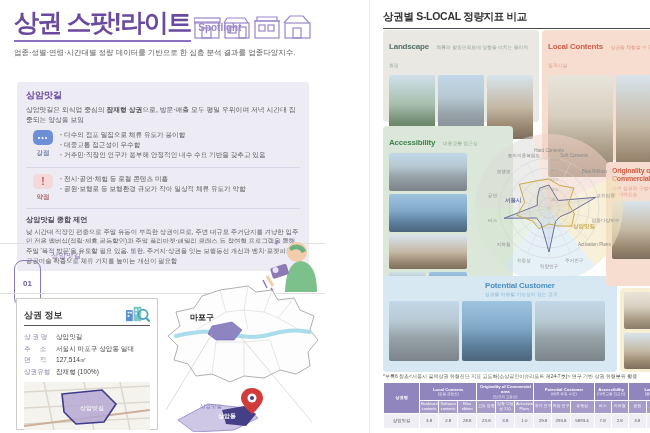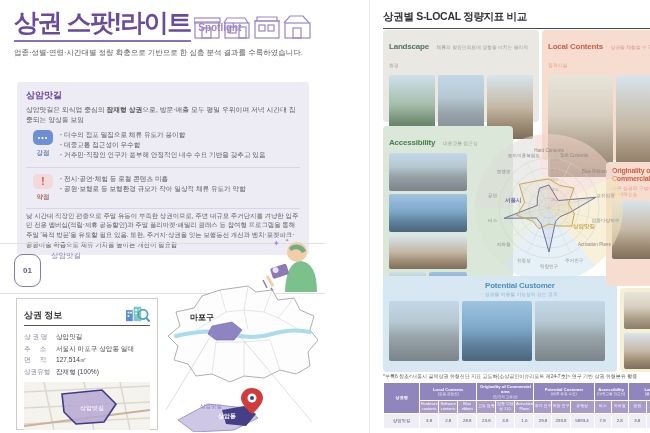--- a/index.html
+++ b/index.html
@@ -27,26 +27,26 @@
   .bub-ex{color:#d84b4b;font-weight:bold;font-size:10px;line-height:15px;}
   .sw-label{font-size:6.5px;font-weight:bold;margin-top:4px;}
   .lab-blue{color:#6d7f9e;} .lab-red{color:#b06a6a;}
   .sw-list{margin:0;padding:0;list-style:none;font-size:6.6px;line-height:1.55;color:#555;}
   .sw-list li:before{content:"·  ";font-weight:bold;color:#777;}
   .sum-div{border:none;border-top:1px solid #d9d5e6;margin:6px 0 0 0;}
   .prop-title{font-size:7.2px;font-weight:bold;color:#4a4455;margin-top:6px;}
   .prop-text{font-size:6.4px;line-height:1.5;color:#5a5a5a;margin-top:2px;}
   .hrule{position:absolute;left:0;width:325px;border-top:1px solid #e0e0e0;}
   .sec01{position:absolute;left:14px;top:250px;display:flex;align-items:flex-start;}
-  .sec-num{border:1px solid #8a77b5;border-radius:9px;color:#6a5a9e;font-size:8px;font-weight:bold;padding:11px 8px;margin-right:10px;margin-top:4px;}
+  .sec-num{border:1px solid #8a77b5;border-radius:9px;color:#6a5a9e;font-size:8px;font-weight:bold;padding:18px 8px;margin-right:10px;margin-top:10px;}
   .sec-title{font-size:13px;font-weight:bold;color:#3f3f49;letter-spacing:-0.5px;}
   .sec-sub{font-size:7.5px;color:#8a77b5;margin-top:1px;}
   .mascot{position:absolute;right:8px;top:236px;}
   .infobox{position:absolute;left:16px;top:298px;width:142px;height:132px;border:1px solid #cfccc6;background:#fff;padding:6px 7px;box-sizing:border-box;}
-  .info-head{display:flex;justify-content:space-between;align-items:flex-end;border-bottom:1.2px solid #555;padding-bottom:3px;font-family:Liberation Serif, serif;}
+  .info-head{display:flex;justify-content:space-between;align-items:flex-end;border-bottom:1.2px solid #555;padding-bottom:3px;}
   .info-title{font-size:9px;font-weight:bold;color:#3a3a3a;}
   .info-rows{margin-top:5px;}
   .info-row{display:flex;font-size:6.6px;line-height:1.75;}
   .info-label{width:32px;color:#8b84a8;white-space:pre;flex:none;}
   .info-val{color:#444;}
   .info-map{margin-top:5px;}
   .seoulmap{position:absolute;left:160px;top:282px;}
 
   
   .r-head{position:absolute;left:13px;top:10px;width:296px;border-bottom:1.5px solid #4a4a4a;padding-bottom:4px;font-size:10.5px;font-weight:bold;color:#333;letter-spacing:-0.3px;}
@@ -104,21 +104,21 @@
           <rect x="65" y="13" width="6" height="6"></rect>
           <rect x="74" y="13" width="6" height="6"></rect>
         <rect x="91" y="11" width="25" height="15"></rect>
           <path d="M90,11 l6,-7 h13 l6,7"></path>
           <rect x="99" y="16" width="8" height="10"></rect>
       </g>
     </svg>
   </div>
 
   <div class="intro">
-    <div>업종·성별·연령·시간대별 정량 확충으로 기반으로 한 심층 분석 결과를 수록하였습니다.</div>
+    <div>업종·성별·연령·시간대별 정량 데이터를 기반으로 한 심층 분석 결과를 업종다양지수.</div>
   </div>
 
   <div class="sumbox">
     <div class="sum-title">상암맛길</div>
     <div class="sum-desc">
       <span>상암맛길은 외식업 중심의 </span><b>잠재형 상권</b><span>으로, 방문·매출 모두 평일 우위이며 저녁 시간대 집중되는 양상을 보임</span>
     </div>
     <div class="sw-row">
       <div class="sw-ic">
         <div class="bubble bub-blue">
@@ -139,20 +139,21 @@
             <div class="bub-ex">!</div>
           </div>
         <div class="sw-label lab-red">약점</div>
       </div>
       <ul class="sw-list">
         <li>전시·공연·체험 등 로컬 콘텐츠 미흡</li>
         <li>공원·보행로 등 보행환경 규모가 작아 일상적 체류 유도가 약함</li>
       </ul>
     </div>
     <hr class="sum-div">
+    <div class="prop-title">상암맛길 종합 제언</div>
     <div class="prop-text">낮 시간대 직장인 편중으로 주말 유동이 부족한 상권이므로, 주변 대규모 주거단지를 겨냥한 입주민 전용 멤버십(적립·제휴 공동할인)과 주말 플리마켓·패밀리 클래스 등 참여형 프로그램을 통해 주말 '목적 방문'을 유도할 필요 있음. 또한, 주거지·상권을 잇는 보행동선 개선과 벤치·포켓파크·공공미술 확충으로 체류 가치를 높이는 개선이 필요함</div>
   </div>
 
   <div class="hrule" style="top:243px"></div>
 
   <div class="sec01">
     <span class="sec-num">01</span>
     <div>
       <div class="sec-sub">상암맛길</div>
     </div>

